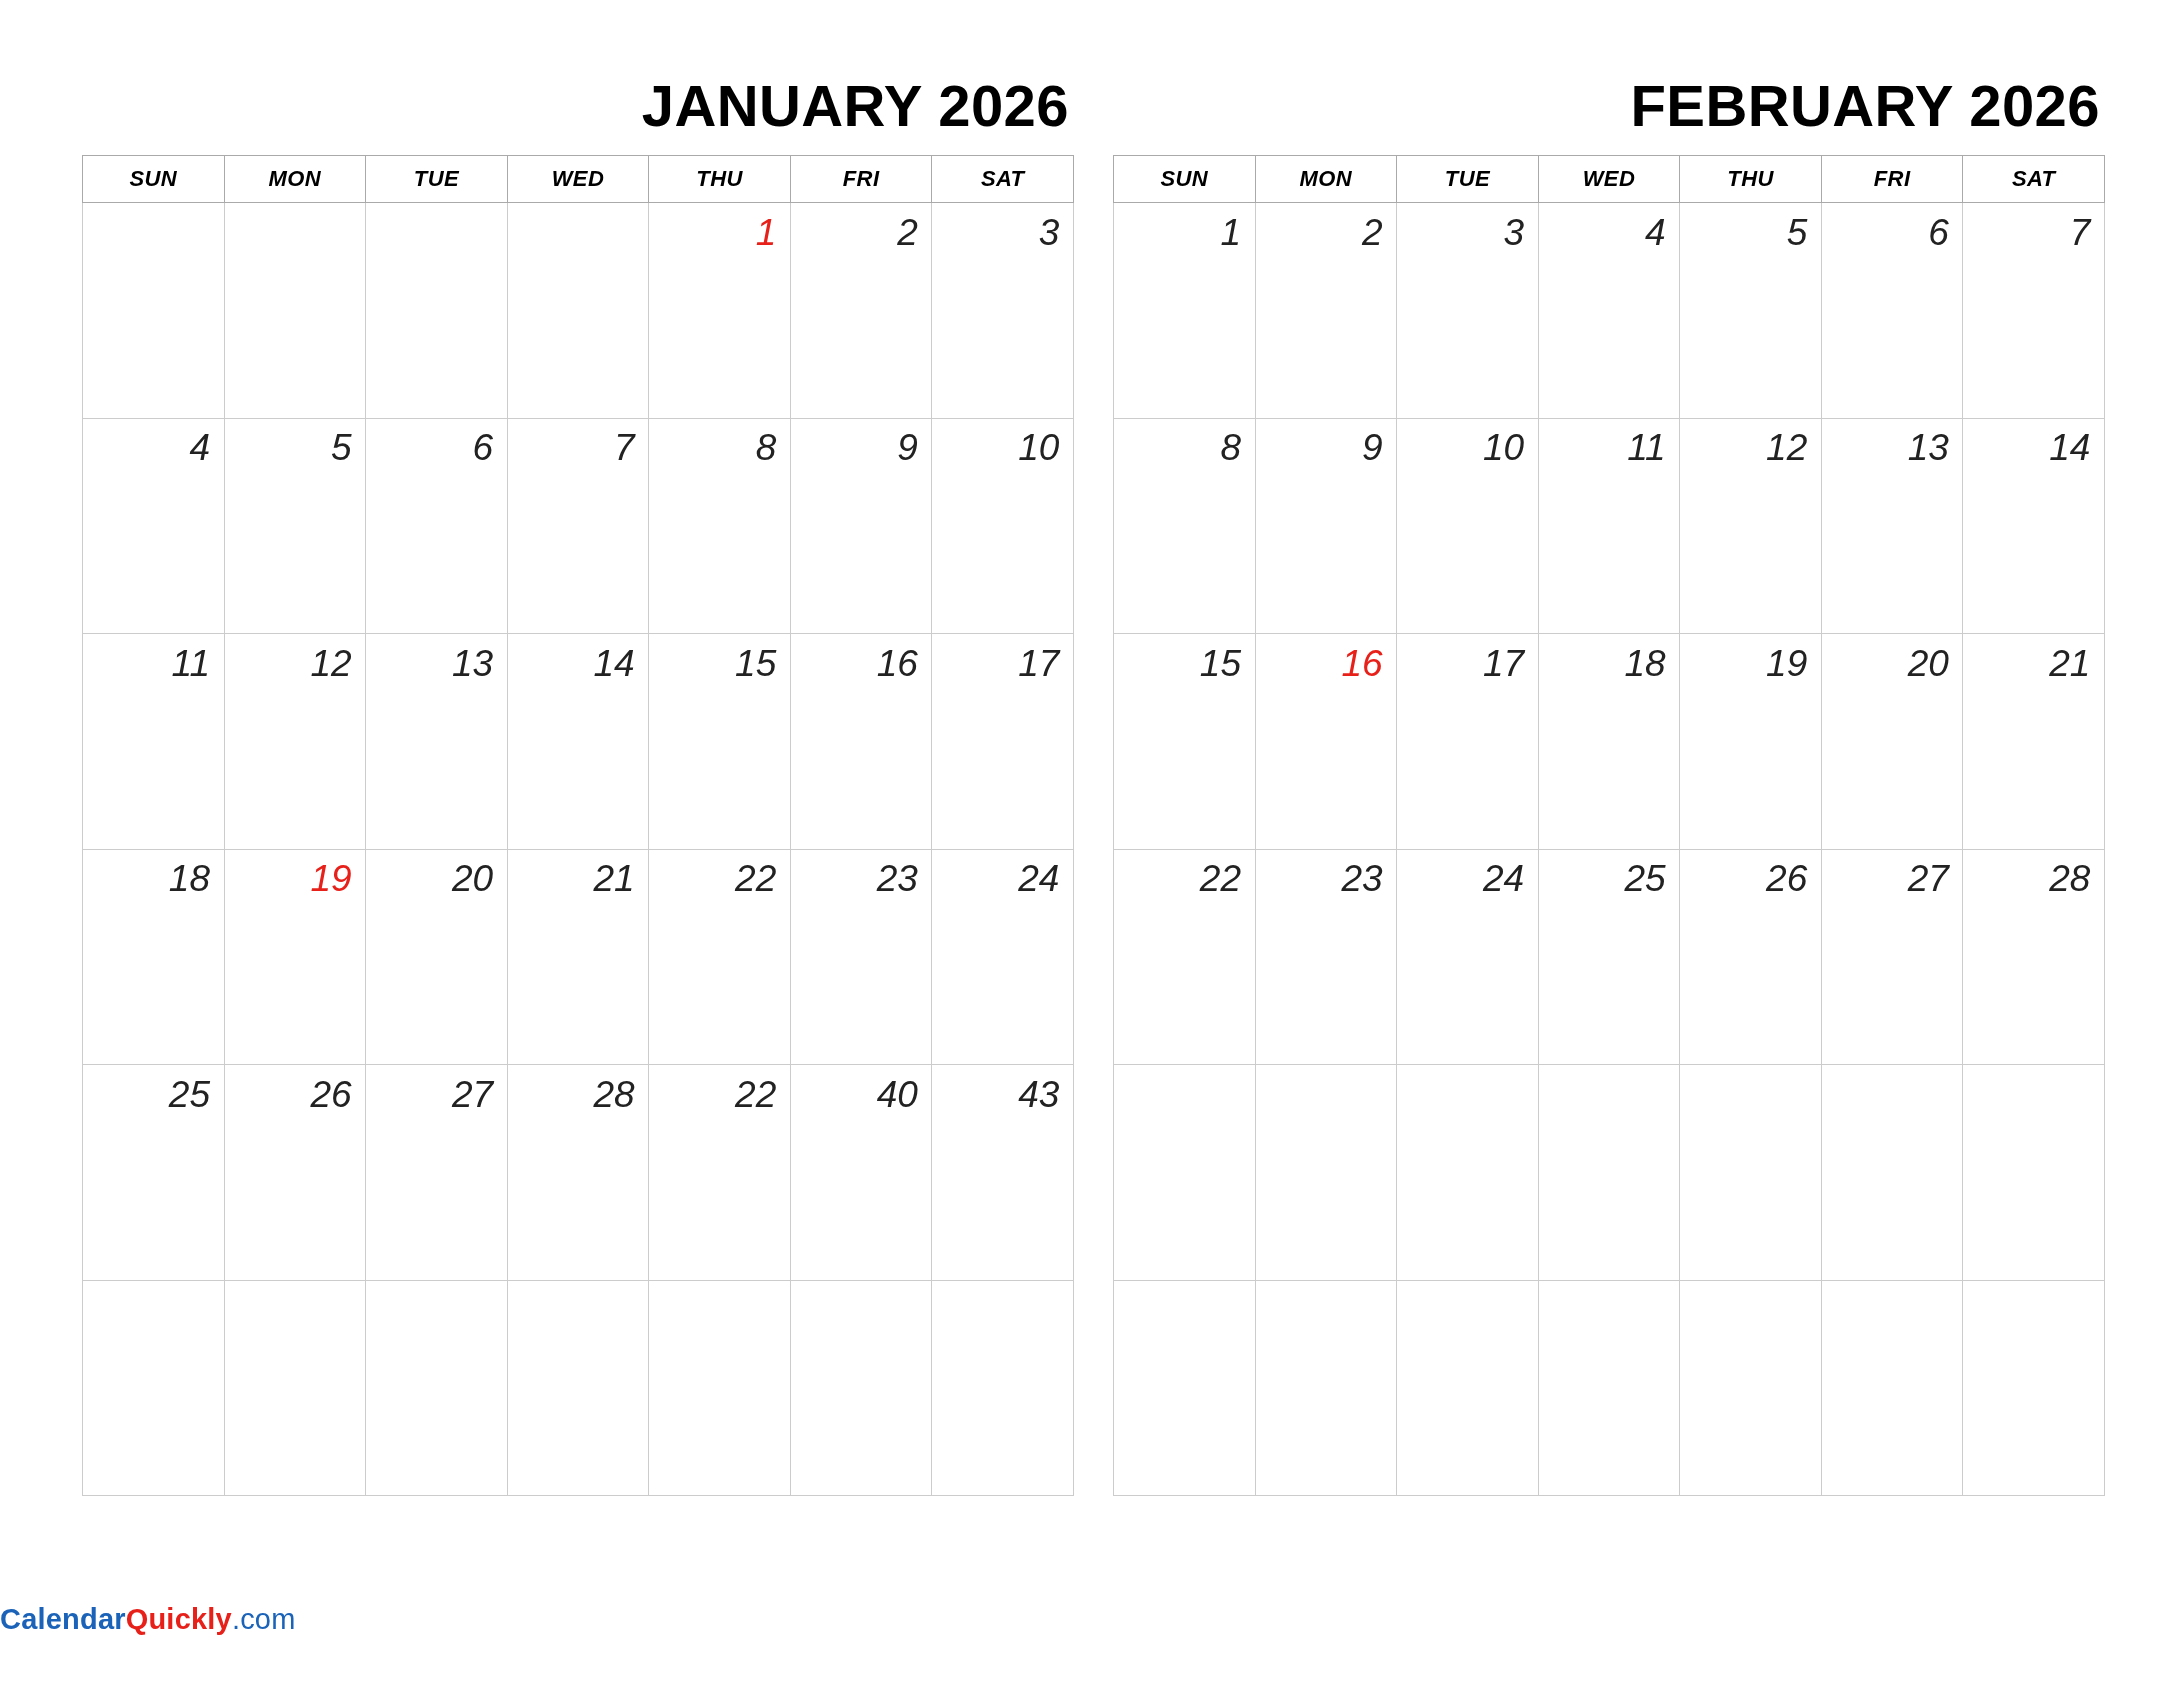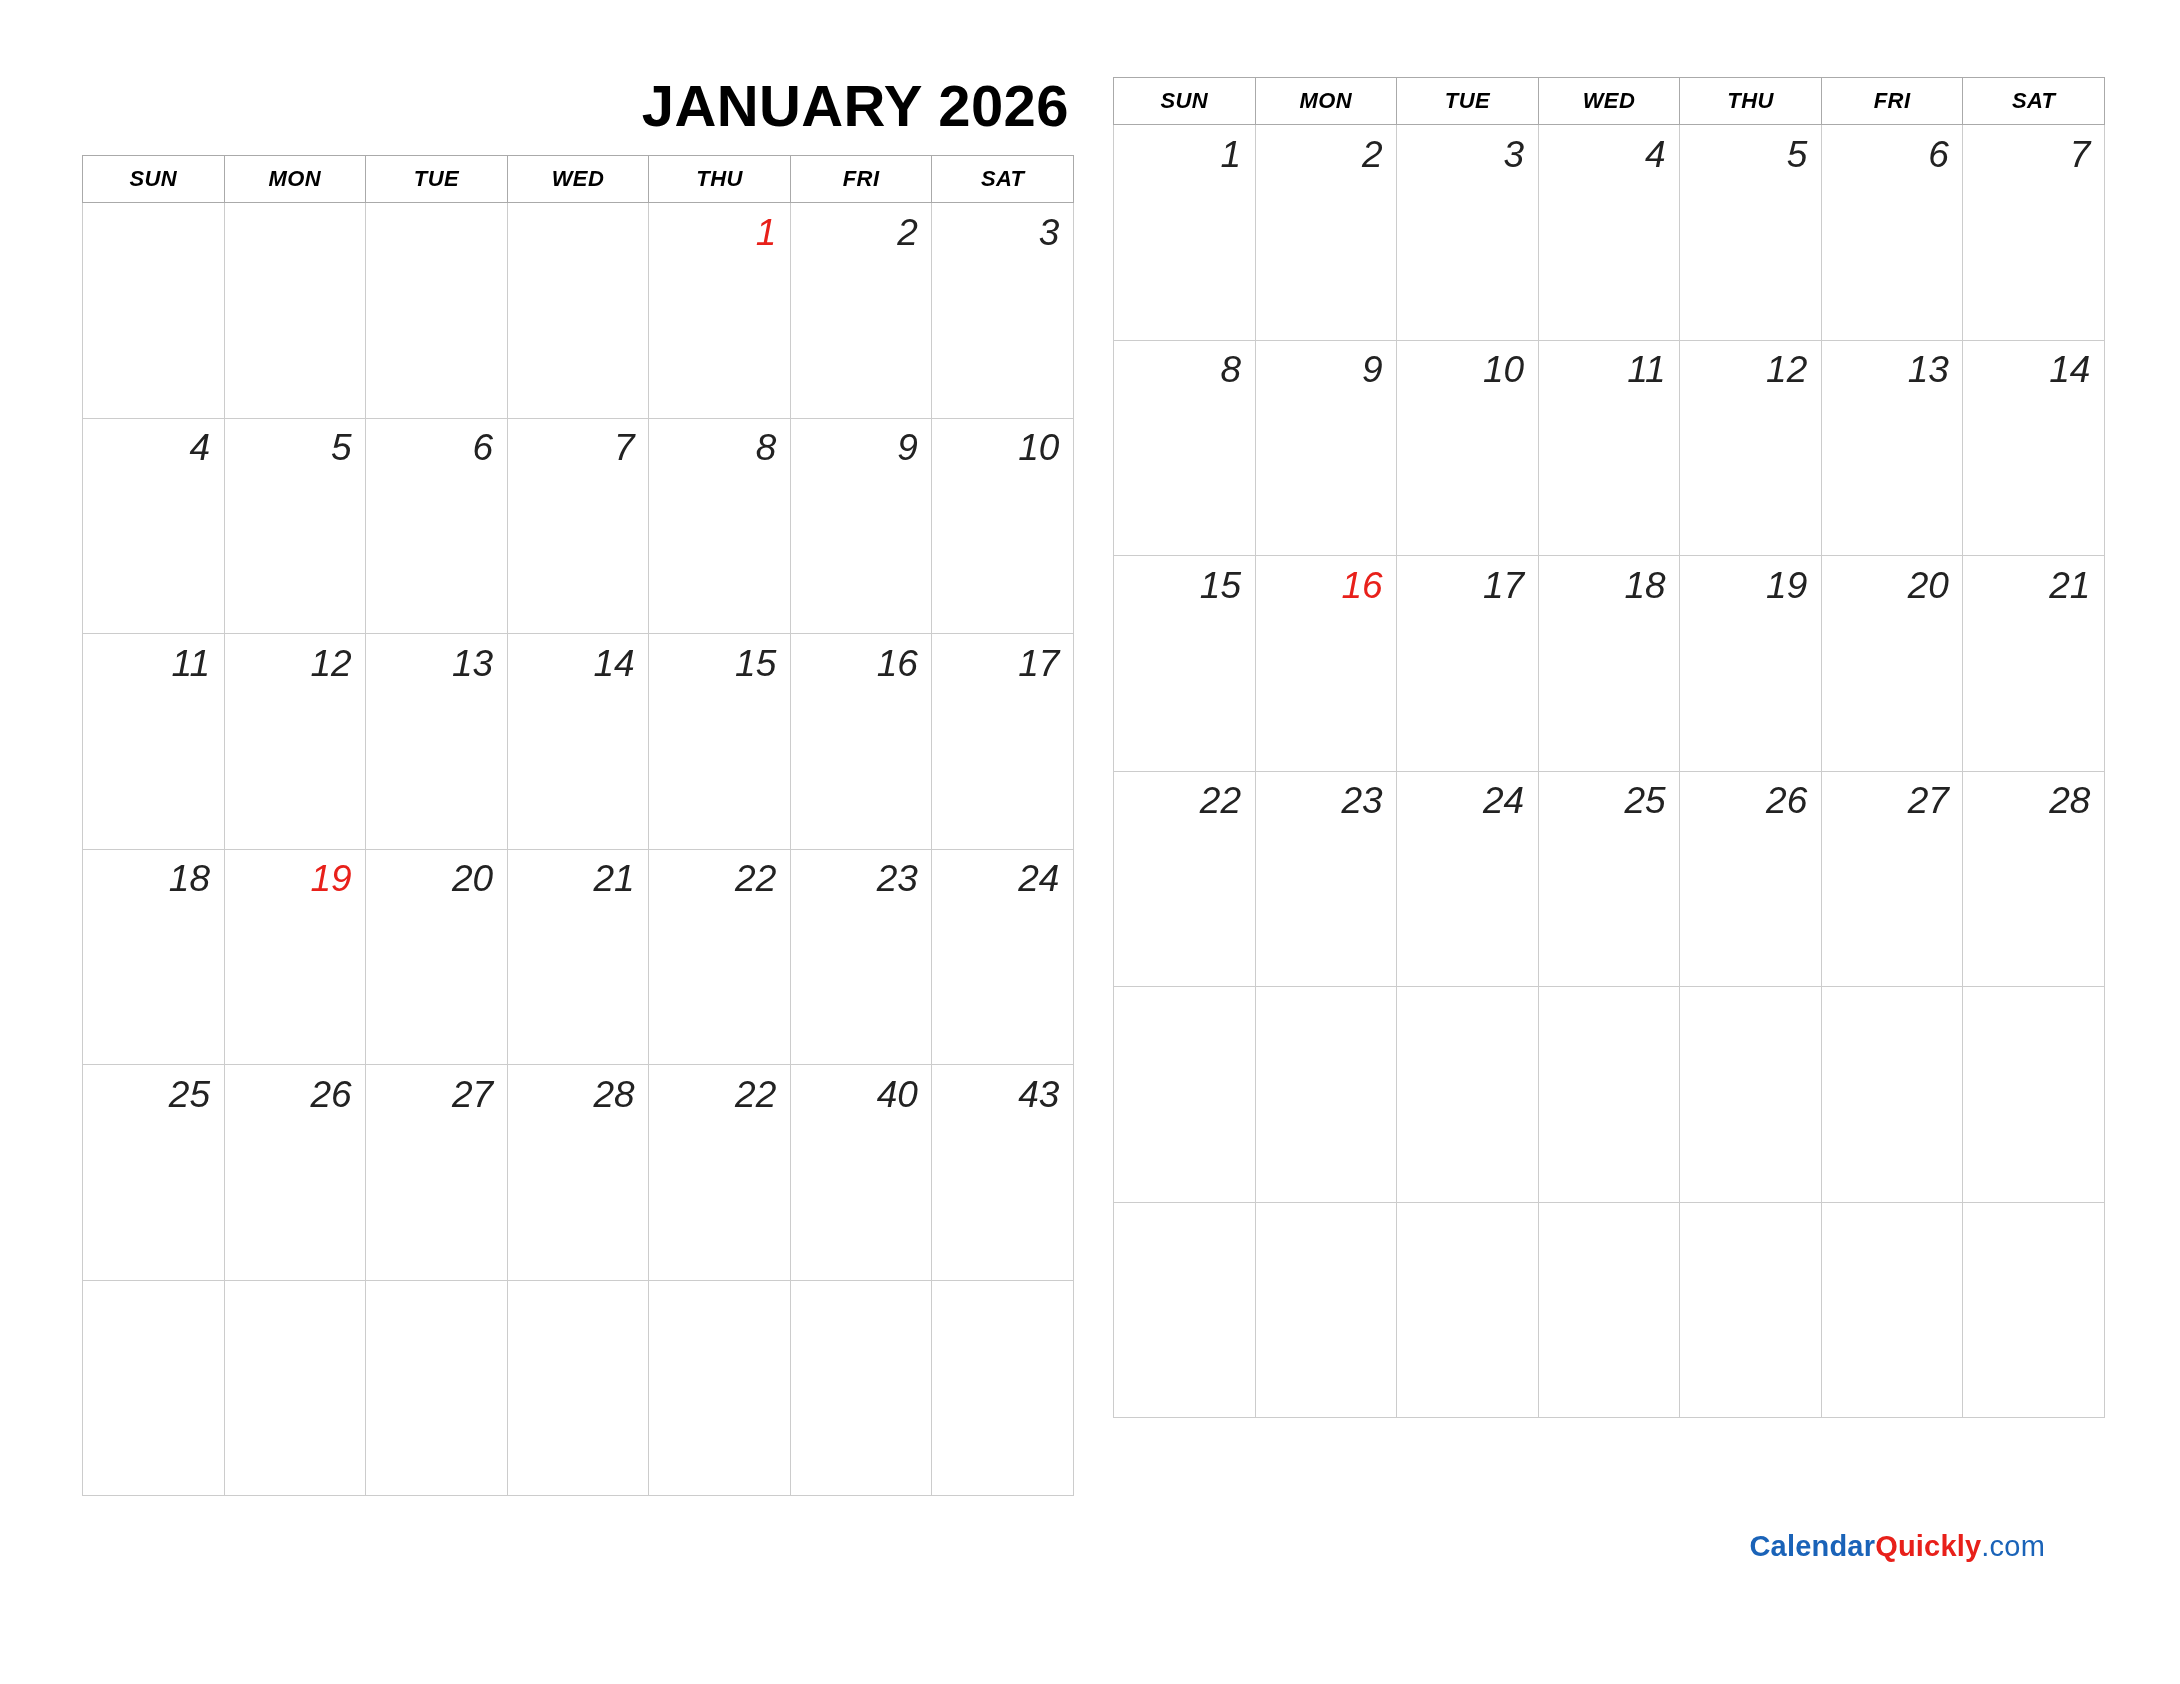--- a/index.html
+++ b/index.html
@@ -78,23 +78,23 @@
   table.cal-grid td.empty {
     color: transparent;
   }
   .outer-border {
     border: 0.9px solid #888888;
     font-style: italic;
   }
   .footer {
     position: absolute;
     left: 0;
-    top: 1530px;
+    top: 1603px;
     width: 2181px;
-    text-align: right;
+    text-align: left;
     padding-right: 136px;
     box-sizing: border-box;
     font-size: 29px;
     font-weight: bold;
     letter-spacing: 0.2px;
   }
   .brand-cal { color: #1a63b8; }
   .brand-quick { color: #e8201a; }
   .brand-com { color: #1a63b8; font-weight: normal; }
 </style>
@@ -172,20 +172,21 @@
             <td class="empty"></td>
             <td class="empty"></td>
             <td class="empty"></td>
             <td class="empty"></td>
           </tr>
         </tbody>
       </table>
     </div>
 
     <div class="cal">
+      <div class="cal-title">FEBRUARY 2026</div>
       <table class="cal-grid outer-border">
         <thead>
           <tr>
             <th>SUN</th>
             <th>MON</th>
             <th>TUE</th>
             <th>WED</th>
             <th>THU</th>
             <th>FRI</th>
             <th>SAT</th>

